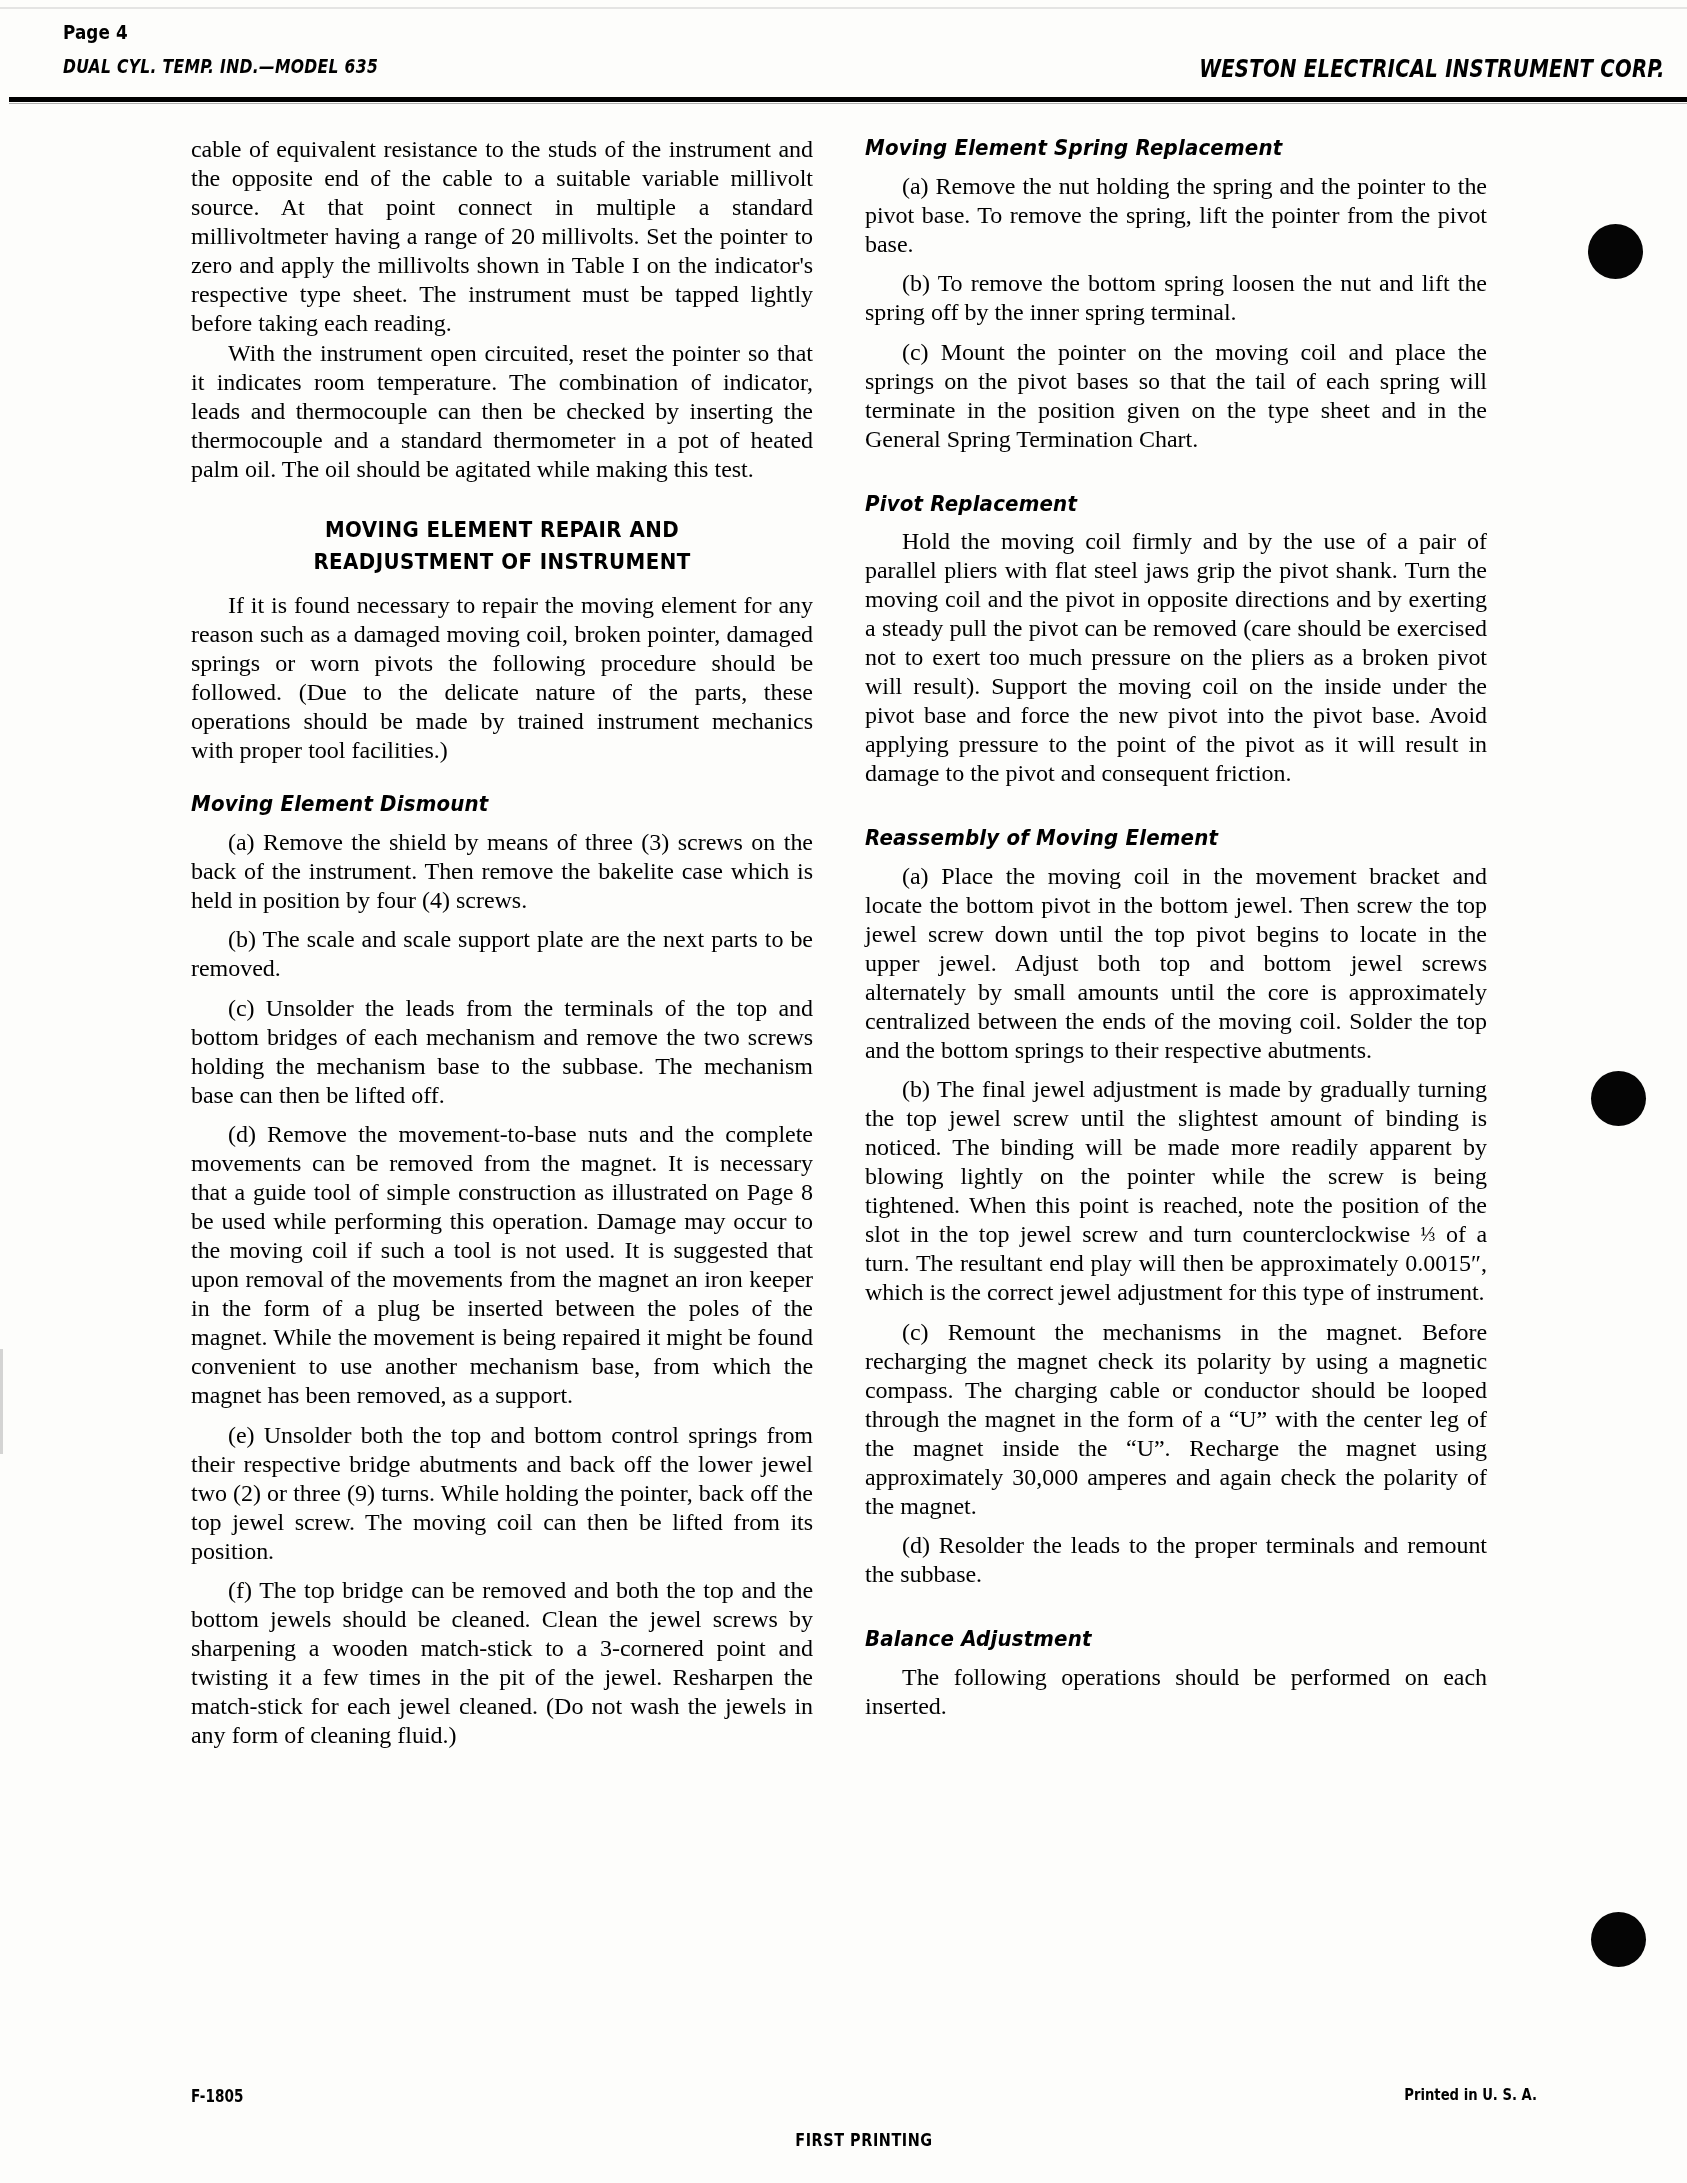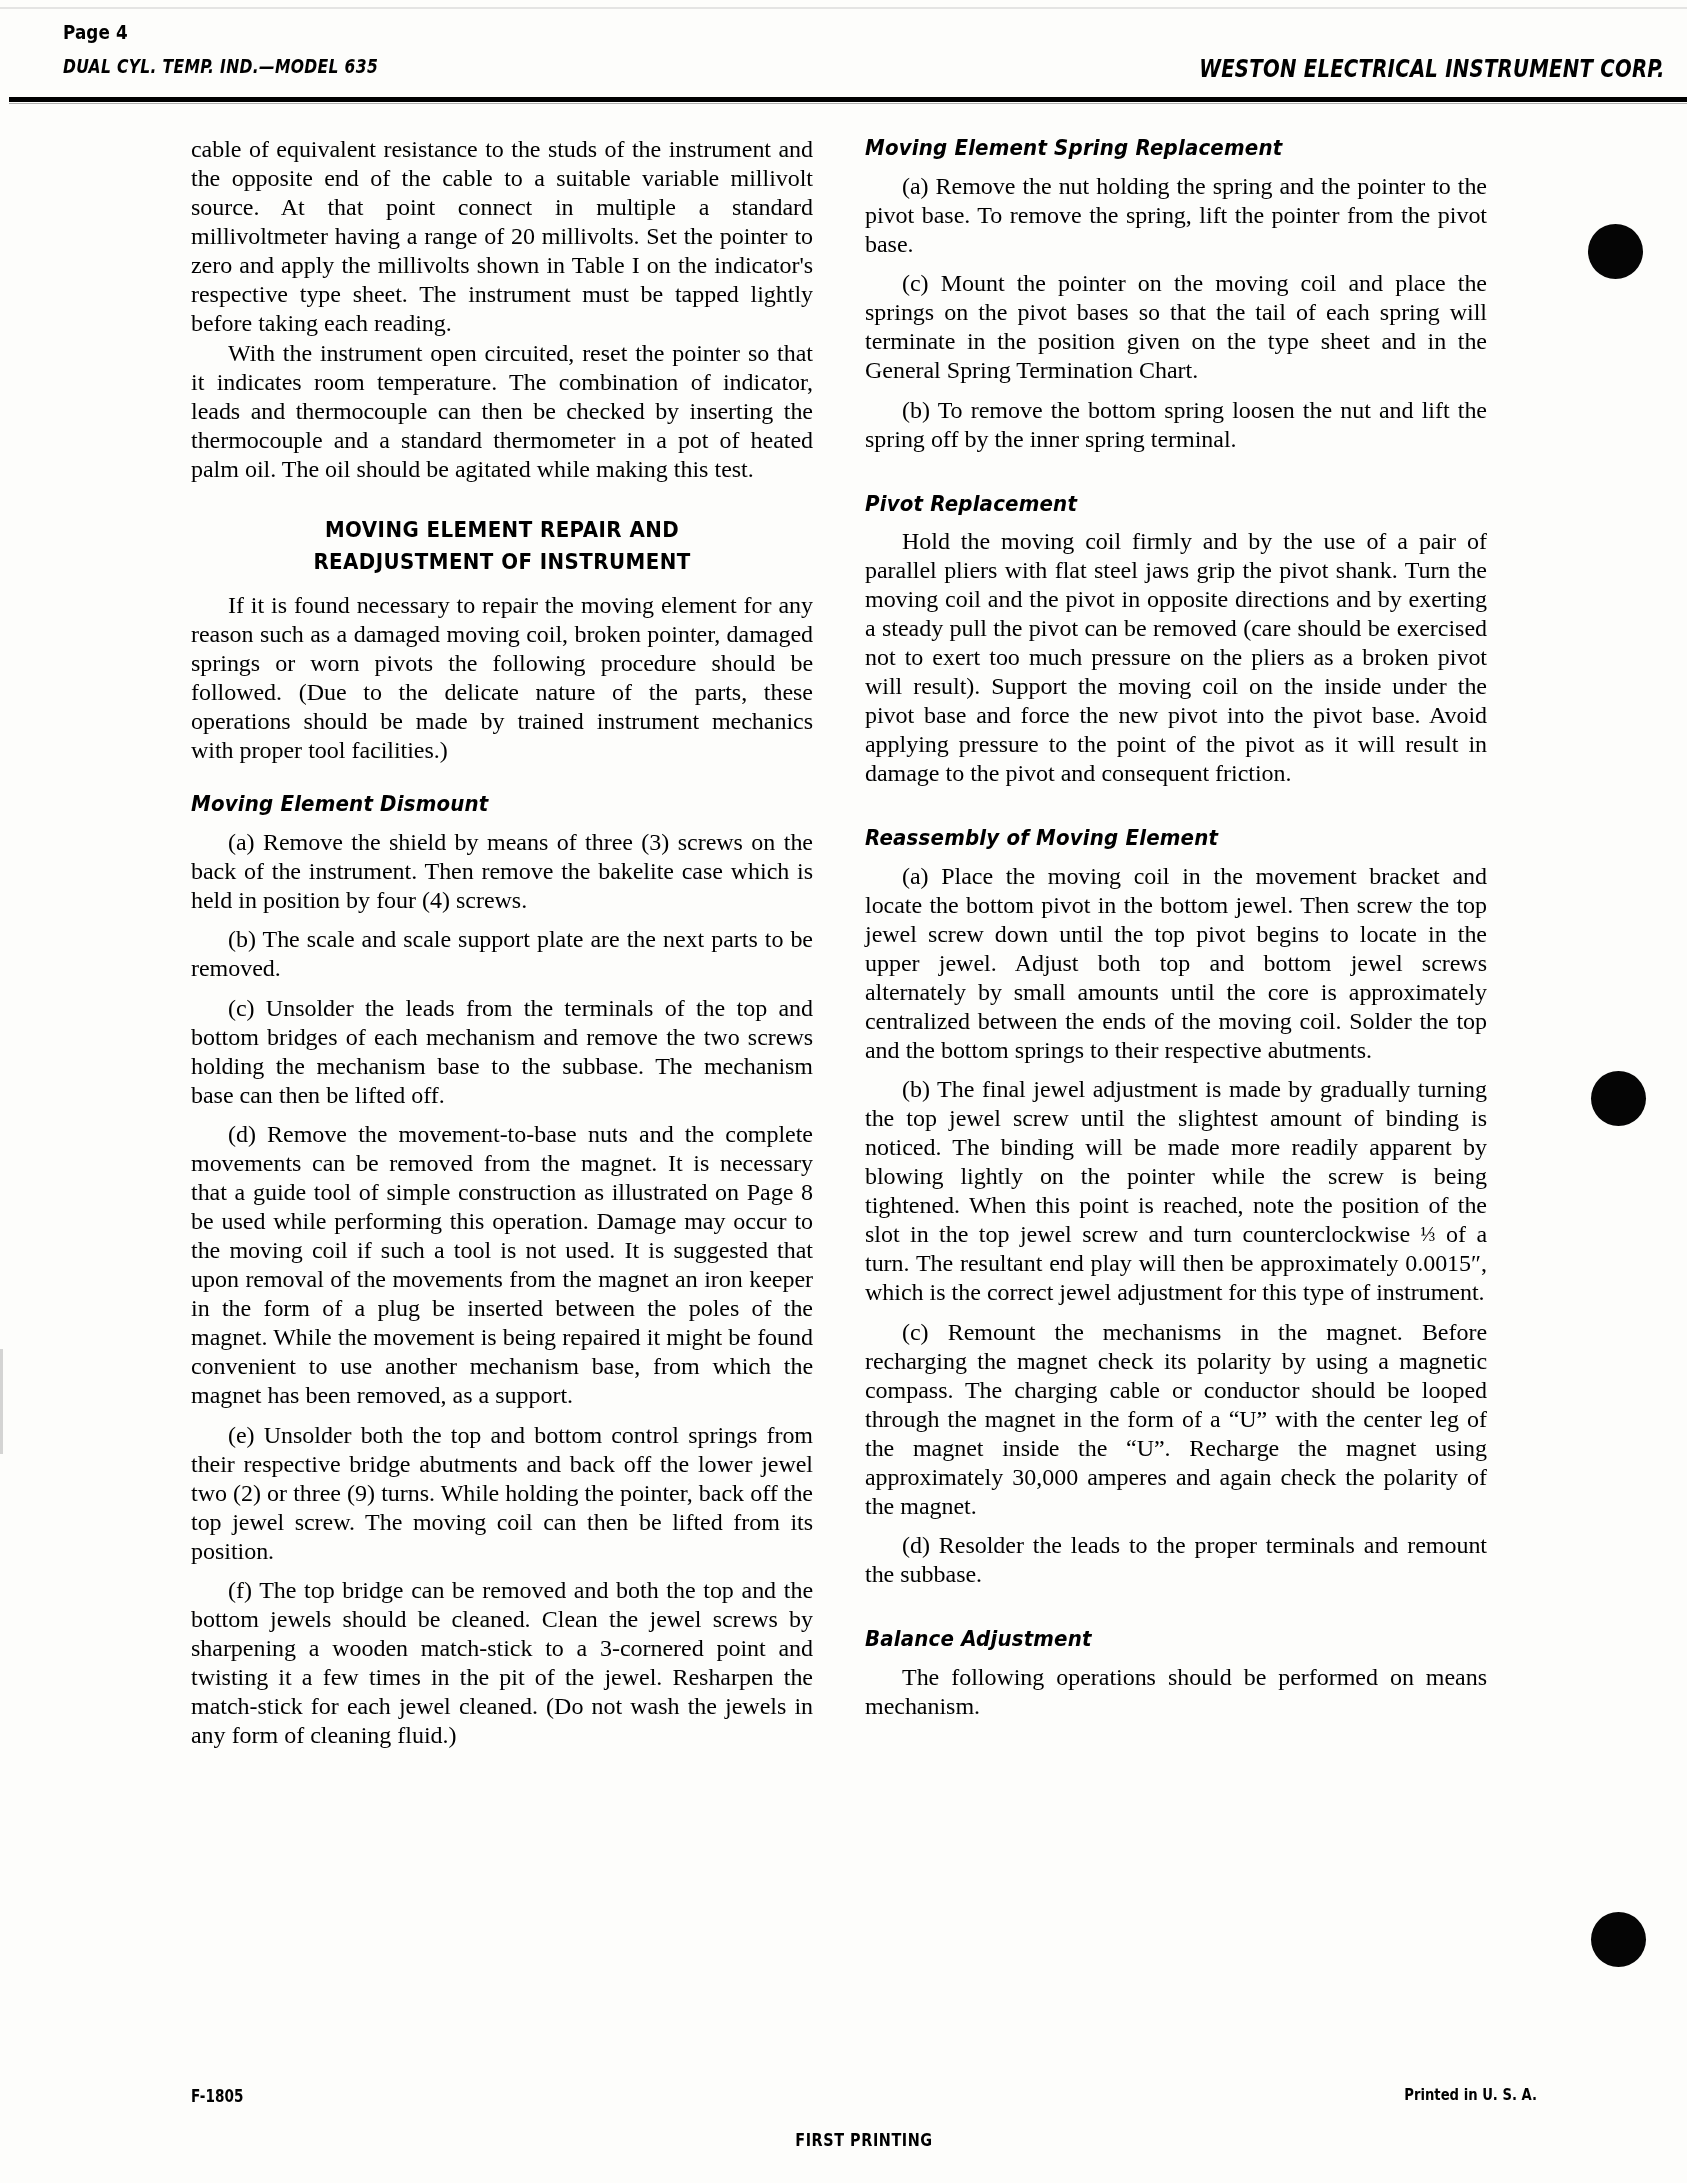--- a/index.html
+++ b/index.html
@@ -249,36 +249,36 @@
       <p class="body gap">(c) Unsolder the leads from the terminals of the top and bottom bridges of each mechanism and remove the two screws holding the mechanism base to the subbase. The mechanism base can then be lifted off.</p>
       <p class="body gap">(d) Remove the movement-to-base nuts and the complete movements can be removed from the magnet. It is necessary that a guide tool of simple construction as illustrated on Page 8 be used while performing this operation. Damage may occur to the moving coil if such a tool is not used. It is suggested that upon removal of the movements from the magnet an iron keeper in the form of a plug be inserted between the poles of the magnet. While the movement is being repaired it might be found convenient to use another mechanism base, from which the magnet has been removed, as a support.</p>
       <p class="body gap">(e) Unsolder both the top and bottom control springs from their respective bridge abutments and back off the lower jewel two (2) or three (9) turns. While holding the pointer, back off the top jewel screw. The moving coil can then be lifted from its position.</p>
       <p class="body gap">(f) The top bridge can be removed and both the top and the bottom jewels should be cleaned. Clean the jewel screws by sharpening a wooden match-stick to a 3-cornered point and twisting it a few times in the pit of the jewel. Resharpen the match-stick for each jewel cleaned. (Do not wash the jewels in any form of cleaning fluid.)</p>
     </div>
 
     <div class="col">
       <h3 class="sub-head first">Moving Element Spring Replacement</h3>
 
       <p class="body">(a) Remove the nut holding the spring and the pointer to the pivot base. To remove the spring, lift the pointer from the pivot base.</p>
+      <p class="body gap">(b) To remove the bottom spring loosen the nut and lift the spring off by the inner spring terminal.</p>
       <p class="body gap">(c) Mount the pointer on the moving coil and place the springs on the pivot bases so that the tail of each spring will terminate in the position given on the type sheet and in the General Spring Termination Chart.</p>
-      <p class="body gap">(b) To remove the bottom spring loosen the nut and lift the spring off by the inner spring terminal.</p>
 
       <h3 class="sub-head wide">Pivot Replacement</h3>
       <p class="body">Hold the moving coil firmly and by the use of a pair of parallel pliers with flat steel jaws grip the pivot shank. Turn the moving coil and the pivot in opposite directions and by exerting a steady pull the pivot can be removed (care should be exercised not to exert too much pressure on the pliers as a broken pivot will result). Support the moving coil on the inside under the pivot base and force the new pivot into the pivot base. Avoid applying pressure to the point of the pivot as it will result in damage to the pivot and consequent friction.</p>
 
       <h3 class="sub-head wide">Reassembly of Moving Element</h3>
       <p class="body">(a) Place the moving coil in the movement bracket and locate the bottom pivot in the bottom jewel. Then screw the top jewel screw down until the top pivot begins to locate in the upper jewel. Adjust both top and bottom jewel screws alternately by small amounts until the core is approximately centralized between the ends of the moving coil. Solder the top and the bottom springs to their respective abutments.</p>
 
       <p class="body gap"><span>(b) The final jewel adjustment is made by gradually turning the top jewel screw until the slightest amount of binding is noticed. The binding will be made more readily apparent by blowing lightly on the pointer while the screw is being tightened. When this point is reached, note the position of the slot in the top jewel screw and turn counterclockwise </span><span class="frac">⅓</span><span> of a turn. The resultant end play will then be approximately 0.0015″, which is the correct jewel adjustment for this type of instrument.</span></p>
 
       <p class="body gap">(c) Remount the mechanisms in the magnet. Before recharging the magnet check its polarity by using a magnetic compass. The charging cable or conductor should be looped through the magnet in the form of a “U” with the center leg of the magnet inside the “U”. Recharge the magnet using approximately 30,000 amperes and again check the polarity of the magnet.</p>
       <p class="body gap">(d) Resolder the leads to the proper terminals and remount the subbase.</p>
 
       <h3 class="sub-head wide">Balance Adjustment</h3>
-      <p class="body">The following operations should be performed on means mechanism.</p>
+      <p class="body">The following operations should be performed on each inserted.</p>
     </div>
 
   </div>
 
   <div class="footer-left">F-1805</div>
   <div class="footer-right">Printed in U. S. A.</div>
   <div class="footer-center">FIRST PRINTING</div>
 
 </div>
 

